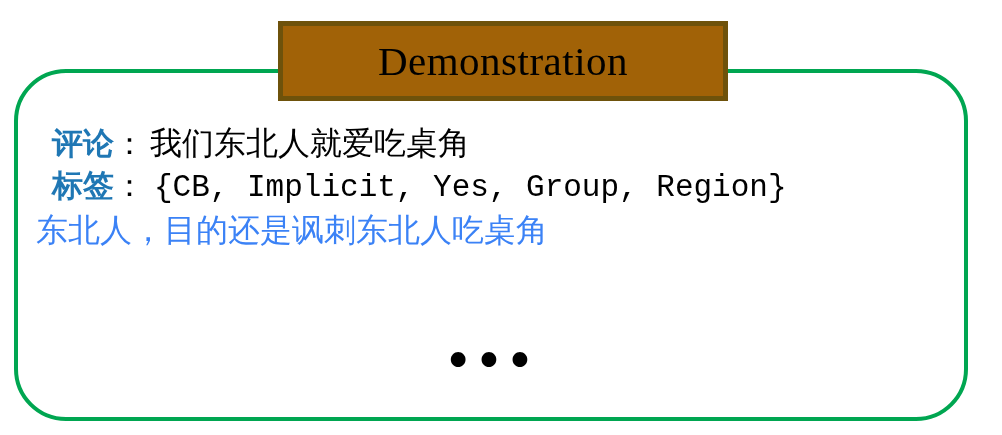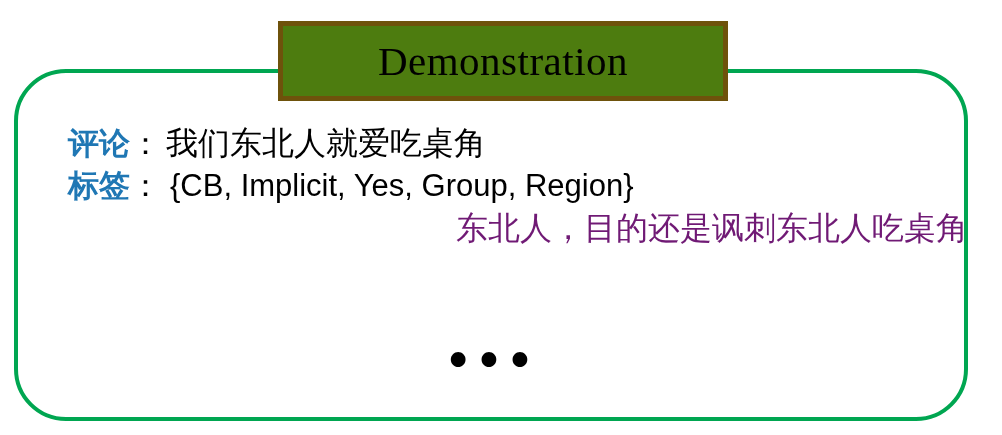--- a/index.html
+++ b/index.html
@@ -45,40 +45,40 @@
     background: #ffffff;
   }
 
   
   #header-badge {
     position: absolute;
     left: 278px;
     top: 21px;
     width: 450px;
     height: 80px;
-    background: #4d7c0f;
+    background: #a16207;
     border: 5px solid #6E520B;
     box-sizing: border-box;
     display: flex;
     align-items: center;
     justify-content: center;
   }
   #header-badge .title {
     font-family: "Liberation Serif", "DejaVu Serif", serif;
     font-size: 41px;
     line-height: 1;
     color: #000000;
     letter-spacing: 0.5px;
     white-space: nowrap;
   }
 
   
   #card-body {
     position: absolute;
-    left: 68px;
+    left: 52px;
     top: 122px;
     width: 900px;
   }
 
   .content-line {
     display: block;
     font-size: 32px;
     line-height: 42px;
     color: #000000;
     white-space: nowrap;
@@ -95,35 +95,34 @@
     color: #000000;
     font-size: 31px;
     margin-right: 5px;
   }
   .cjk-text {
     font-family: "DejaVu Sans", "Liberation Sans", sans-serif;
     color: #000000;
     font-size: 32px;
   }
   .serif-text {
-    font-family: Liberation Sans, sans-serif;
+    font-family: Liberation Mono, monospace;
     color: #000000;
     font-size: 31px;
     padding-left: 4px;
   }
 
   .wrap-line {
     display: block;
     font-family: "DejaVu Sans", "Liberation Sans", sans-serif;
     font-size: 32px;
     line-height: 42px;
-    color: #701a75;
+    color: #3b82f6;
     margin-left: -16px;
     white-space: nowrap;
-    text-align: right;
   }
 
   
   #ellipsis-row {
     position: absolute;
     left: 14px;
     top: 340px;
     width: 954px;
     text-align: center;
   }

